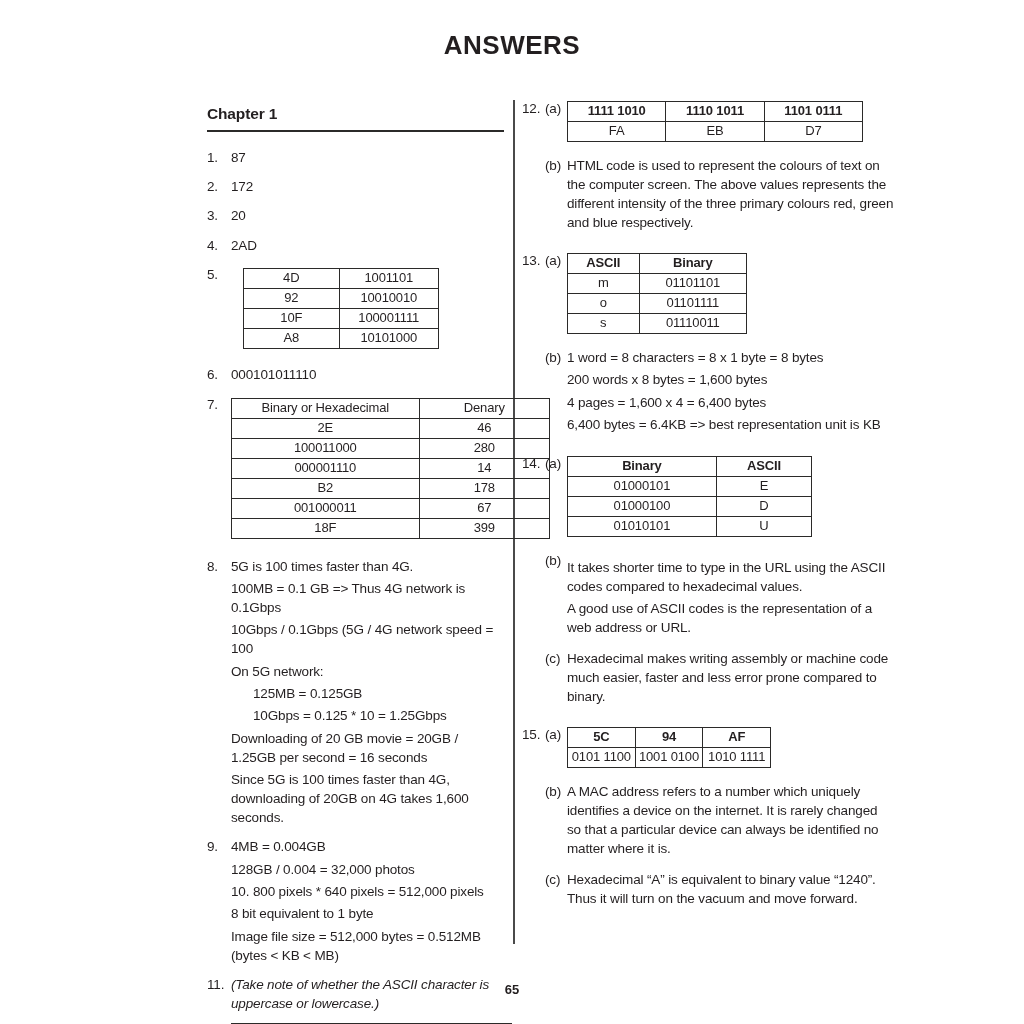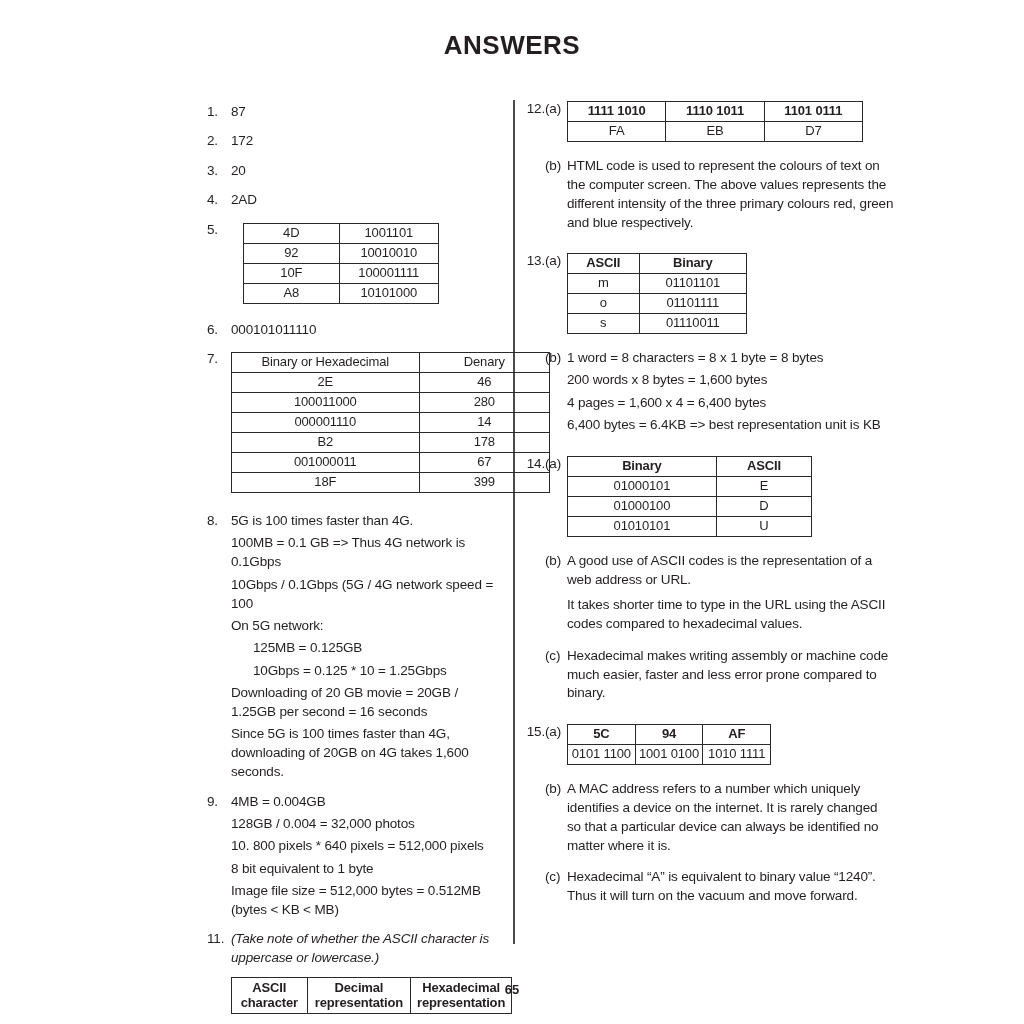--- a/index.html
+++ b/index.html
@@ -24,21 +24,21 @@
   }
   .col { position: absolute; font-size: 13.5px; line-height: 1.4; letter-spacing: -0.15px; }
   .col-left  { left: 207px; top: 103px; width: 297px; }
   .col-right { left: 522px; top: 100px; width: 372px; }
   .chapter {
     font-size: 15.5px; font-weight: bold; padding-bottom: 5px;
     border-bottom: 2px solid #2b2a29; margin-bottom: 17px;
   }
   .item { display: flex; margin-bottom: 7px; }
   .num { width: 24px; flex-shrink: 0; }
-  .col-right .num { width: 23px; text-align: right; }
+  .col-right .num { width: 23px; }
   .body { flex: 1; min-width: 0; }
   .subitem { display: flex; margin-bottom: 9px; }
   .sublabel { width: 22px; flex-shrink: 0; }
   .subbody { flex: 1; min-width: 0; }
   p.line { margin: 0 0 3.5px 0; }
   p.gap { margin-top: 7px; }
   .indent { padding-left: 22px; }
   .italic { font-style: italic; }
 
   table { border-collapse: collapse; table-layout: fixed; text-align: center;
@@ -65,20 +65,21 @@
 </head>
 <body>
 
 <div class="page">
 
   <h1 class="title">ANSWERS</h1>
 
   <div class="divider"></div>
 
   <div class="col col-left">
+    <h2 class="chapter">Chapter 1</h2>
 
     <div class="item">
       <span class="num">1.</span>
       <div class="body">
           <p class="line">87</p>
         </div>
     </div>
 
     <div class="item">
       <span class="num">2.</span>
@@ -319,22 +320,22 @@
                     <td>01010101</td>
                     <td>U</td>
                   </tr>
                 </tbody>
               </table>
           </div>
         </div>
         <div class="subitem">
           <span class="sublabel">(b)</span>
           <div class="subbody">
+            <p class="line gap">It takes shorter time to type in the URL using the ASCII codes compared to hexadecimal values.</p>
             <p class="line">A good use of ASCII codes is the representation of a web address or URL.</p>
-            <p class="line gap">It takes shorter time to type in the URL using the ASCII codes compared to hexadecimal values.</p>
           </div>
         </div>
         <div class="subitem">
           <span class="sublabel">(c)</span>
           <div class="subbody">
               <p class="line">Hexadecimal makes writing assembly or machine code much easier, faster and less error prone compared to binary.</p>
             </div>
         </div>
       </div>
     </div>

